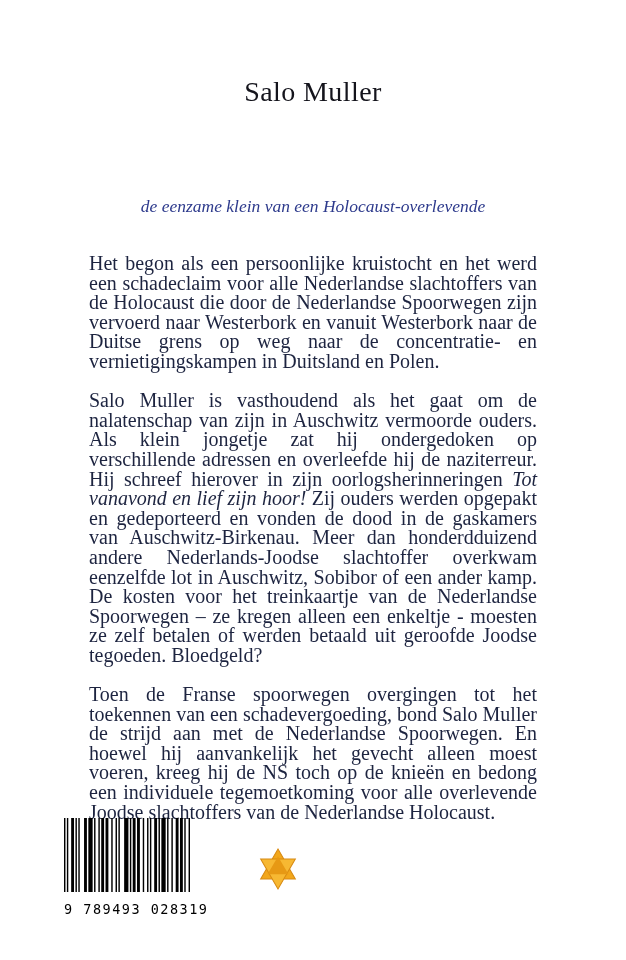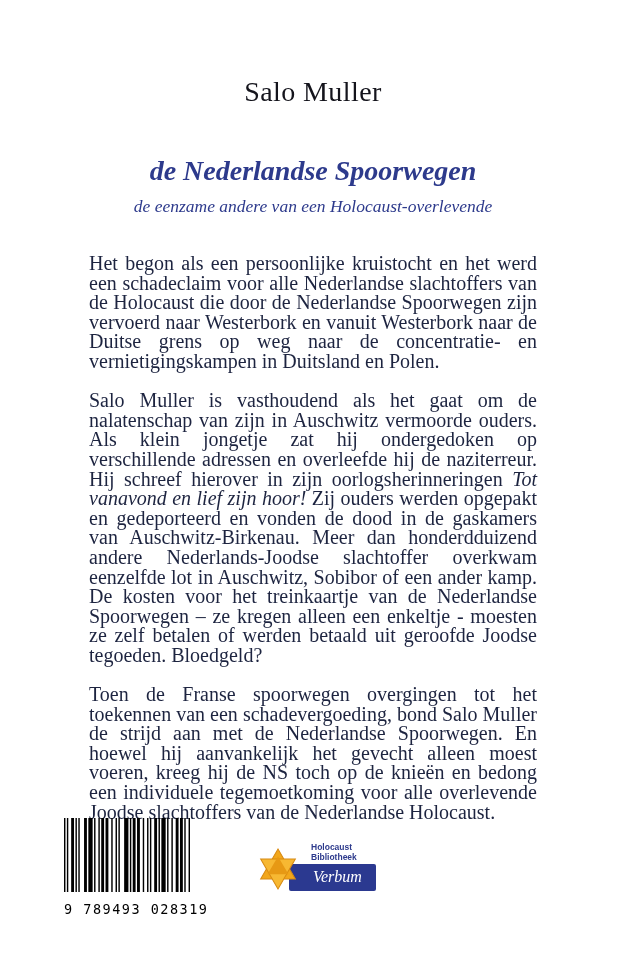--- a/index.html
+++ b/index.html
@@ -89,24 +89,23 @@
 </style>
 </head>
 <body>
 
 <div class="cover">
 
   <div class="author">Salo Muller</div>
 
   <div class="title">
     <br>
-    <span>de Nederlandse Spoorwegen</span>
   </div>
 
-  <div class="subtitle">de eenzame andere van een Holocaust-overlevende</div>
+  <div class="subtitle">de eenzame klein van een Holocaust-overlevende</div>
 
   <div class="blurb" id="blurb">
       <p><span>Het begon als een persoonlijke kruistocht en het werd een schadeclaim voor alle Nederlandse slachtoffers van de Holocaust die door de Nederlandse Spoorwegen zijn vervoerd naar Westerbork en vanuit Westerbork naar de Duitse grens op weg naar de concentratie- en vernietigingskampen in Duitsland en Polen.</span></p>
       <p><span>Salo Muller is vasthoudend als het gaat om de nalatenschap van zijn in Auschwitz vermoorde ouders. Als klein jongetje zat hij ondergedoken op verschillende adressen en overleefde hij de naziterreur. Hij schreef hierover in zijn oorlogsherinneringen </span><em>Tot vanavond en lief zijn hoor!</em><span> Zij ouders werden opgepakt en gedeporteerd en vonden de dood in de gaskamers van Auschwitz-Birkenau. Meer dan honderdduizend andere Nederlands-Joodse slachtoffer overkwam eenzelfde lot in Auschwitz, Sobibor of een ander kamp. De kosten voor het treinkaartje van de Nederlandse Spoorwegen – ze kregen alleen een enkeltje - moesten ze zelf betalen of werden betaald uit geroofde Joodse tegoeden. Bloedgeld?</span></p>
       <p><span>Toen de Franse spoorwegen overgingen tot het toekennen van een schadevergoeding, bond Salo Muller de strijd aan met de Nederlandse Spoorwegen. En hoewel hij aanvankelijk het gevecht alleen moest voeren, kreeg hij de NS toch op de knieën en bedong een individuele tegemoetkoming voor alle overlevende Joodse slachtoffers van de Nederlandse Holocaust.</span></p>
     </div>
 
   <div class="barcode-block">
     <svg id="barcode-svg" class="barcode-bars" viewBox="0 0 88 60" preserveAspectRatio="none" width="126" height="74" xmlns="http://www.w3.org/2000/svg">
         <rect x="0" y="0" width="1" height="60" fill="#000"></rect>
@@ -144,22 +143,15 @@
   </div>
 
   <div class="publisher">
     <span class="star-wrap">
       <svg viewBox="0 0 40 40" width="42" height="42" xmlns="http://www.w3.org/2000/svg">
         <polygon points="20,1 36.5,29.5 3.5,29.5" fill="#f2a71b" stroke="#d88a12" stroke-width="1"></polygon>
         <polygon points="20,39 3.5,10.5 36.5,10.5" fill="#f7b832" stroke="#d88a12" stroke-width="1"></polygon>
         <polygon points="20,8 30,25 10,25" fill="#e79914"></polygon>
       </svg>
     </span>
-    <div class="pub-right">
-      <div class="imprint">
-        <span>Holocaust</span><br>
-        <span>Bibliotheek</span>
-      </div>
-      <div class="verbum-box">Verbum</div>
-    </div>
   </div>
 
 </div>
 
 </body></html>

